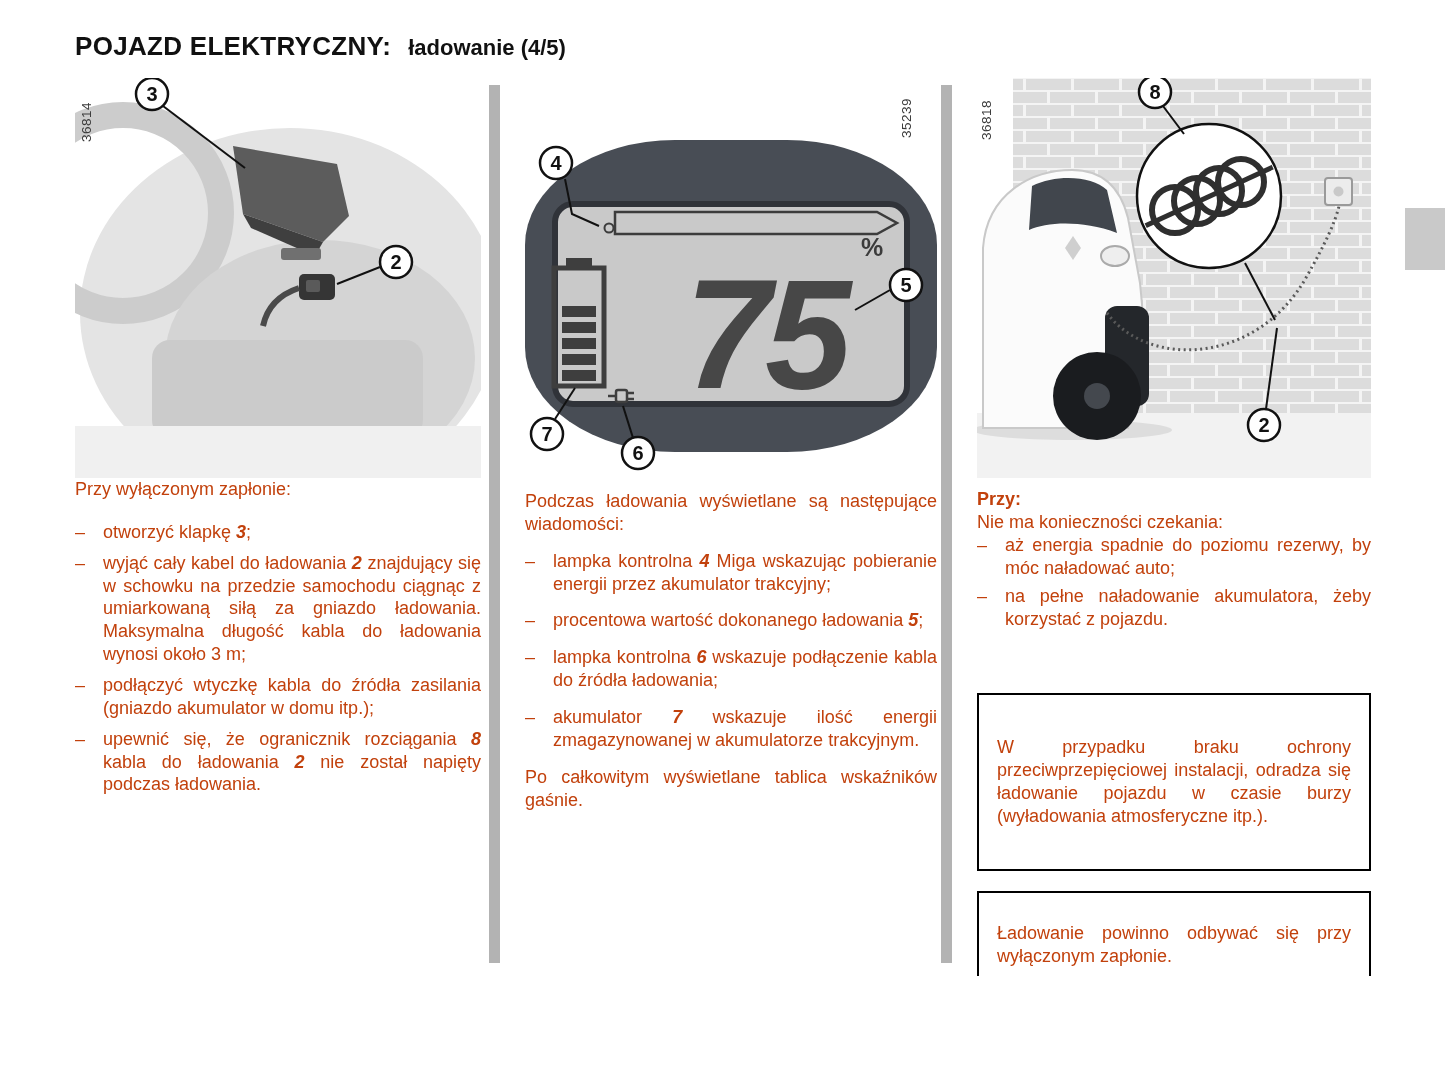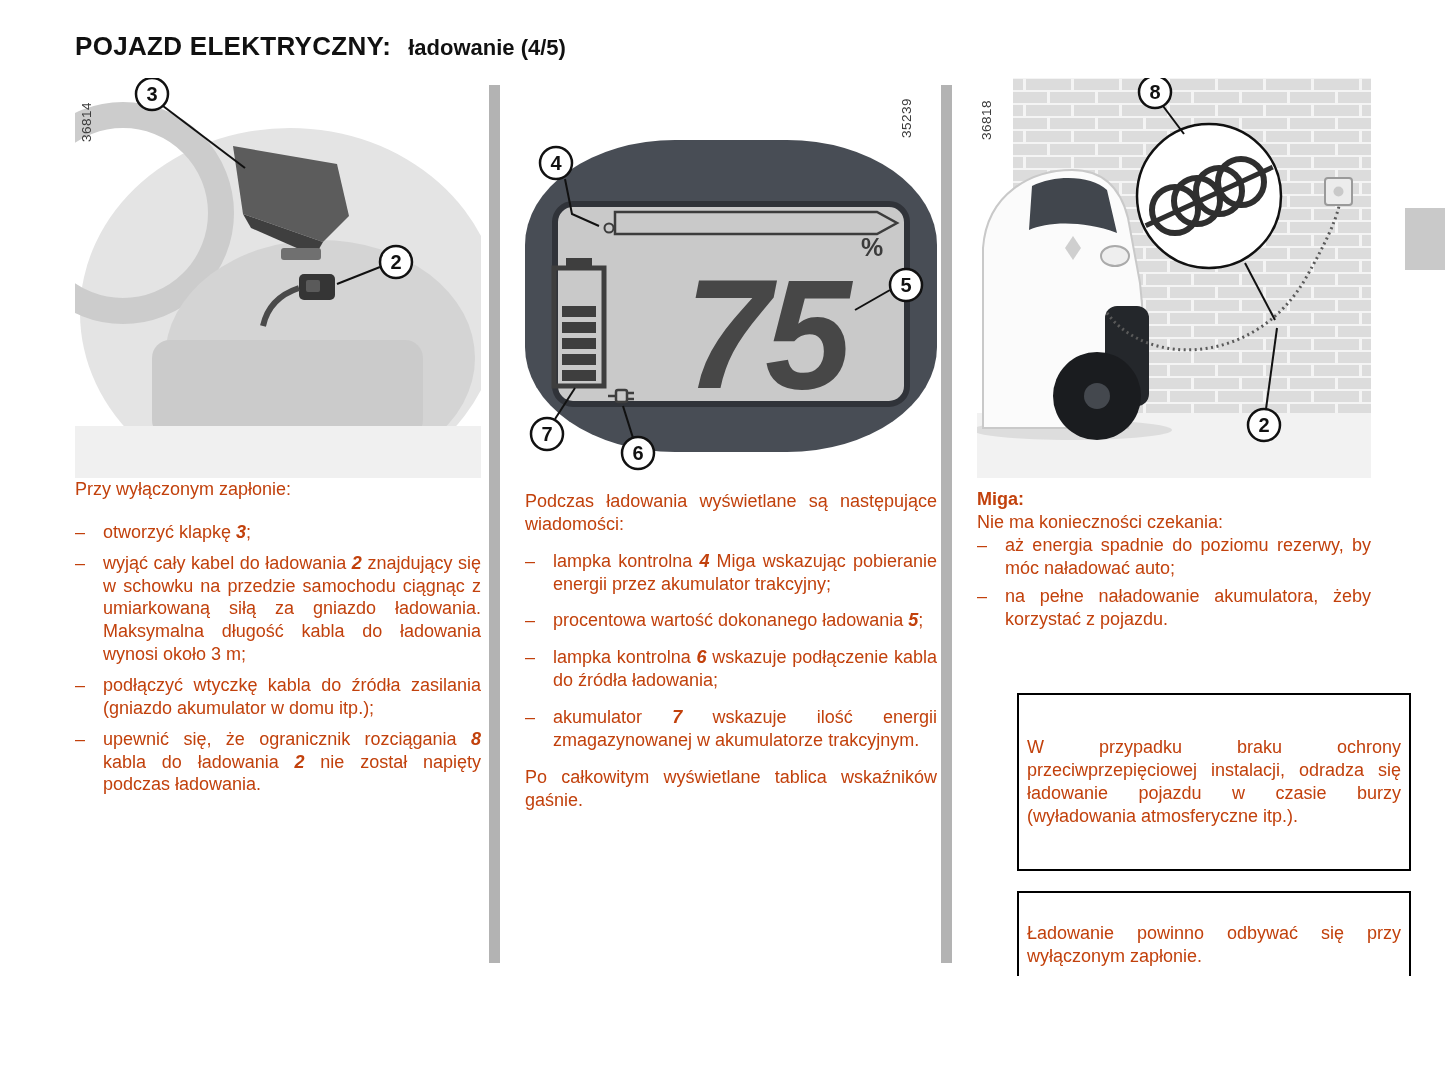--- a/index.html
+++ b/index.html
@@ -36,21 +36,21 @@
 
   ul.bullets { list-style:none; }
   .bullets li { display:flex; margin-bottom:8px; }
   .col2 .bullets li { margin-bottom:14px; }
   .col3 .bullets li { margin-bottom:6px; }
   .dash { flex:0 0 16px; margin-right:12px; }
   .btxt { flex:1; text-align:justify; }
   .outro { margin-top:12px; }
   .col2 .intro { margin-top:12px; margin-bottom:14px; }
 
-  .warn-box { border:2.5px solid #000; padding:14px 8px; display:flex; align-items:center; width:394px;margin-left:40px; }
+  .warn-box { border:2.5px solid #000; padding:14px 18px; display:flex; align-items:center; width:394px; }
   .box1 { height:178px; margin-top:62px; }
   .box2 { height:108px; margin-top:20px; }
 
   .page-number { position:absolute; top:1040px; left:1318px; width:60px; text-align:right; font-size:17px; color:#111; }
   .side-tab { position:absolute; right:0; top:208px; width:40px; height:62px; background:#c9c9c9; }
   .bottom-bar { position:absolute; left:62px; top:1062px; width:1320px; height:8px; background:#000; }
 </style>
 </head>
 <body>
 
@@ -240,21 +240,21 @@
           <text class="con" x="178" y="21">8</text>
         </g>
         <g>
           <line class="leader" x1="289" y1="331" x2="300" y2="250"></line>
           <circle class="co" cx="287" cy="347" r="16"></circle>
           <text class="con" x="287" y="354">2</text>
         </g>
       </svg>
     </figure>
 
-    <p class="body-text note-title">Miga:</p>
+    <p class="body-text note-title">Przy:</p>
     <p class="body-text">Nie ma konieczności czekania:</p>
     <ul class="bullets body-text">
       <li>
         <span class="dash">–</span>
         <span class="btxt">aż energia spadnie do poziomu rezerwy, by móc naładować auto;</span>
       </li>
       <li>
         <span class="dash">–</span>
         <span class="btxt">na pełne naładowanie akumulatora, żeby korzystać z pojazdu.</span>
       </li>

